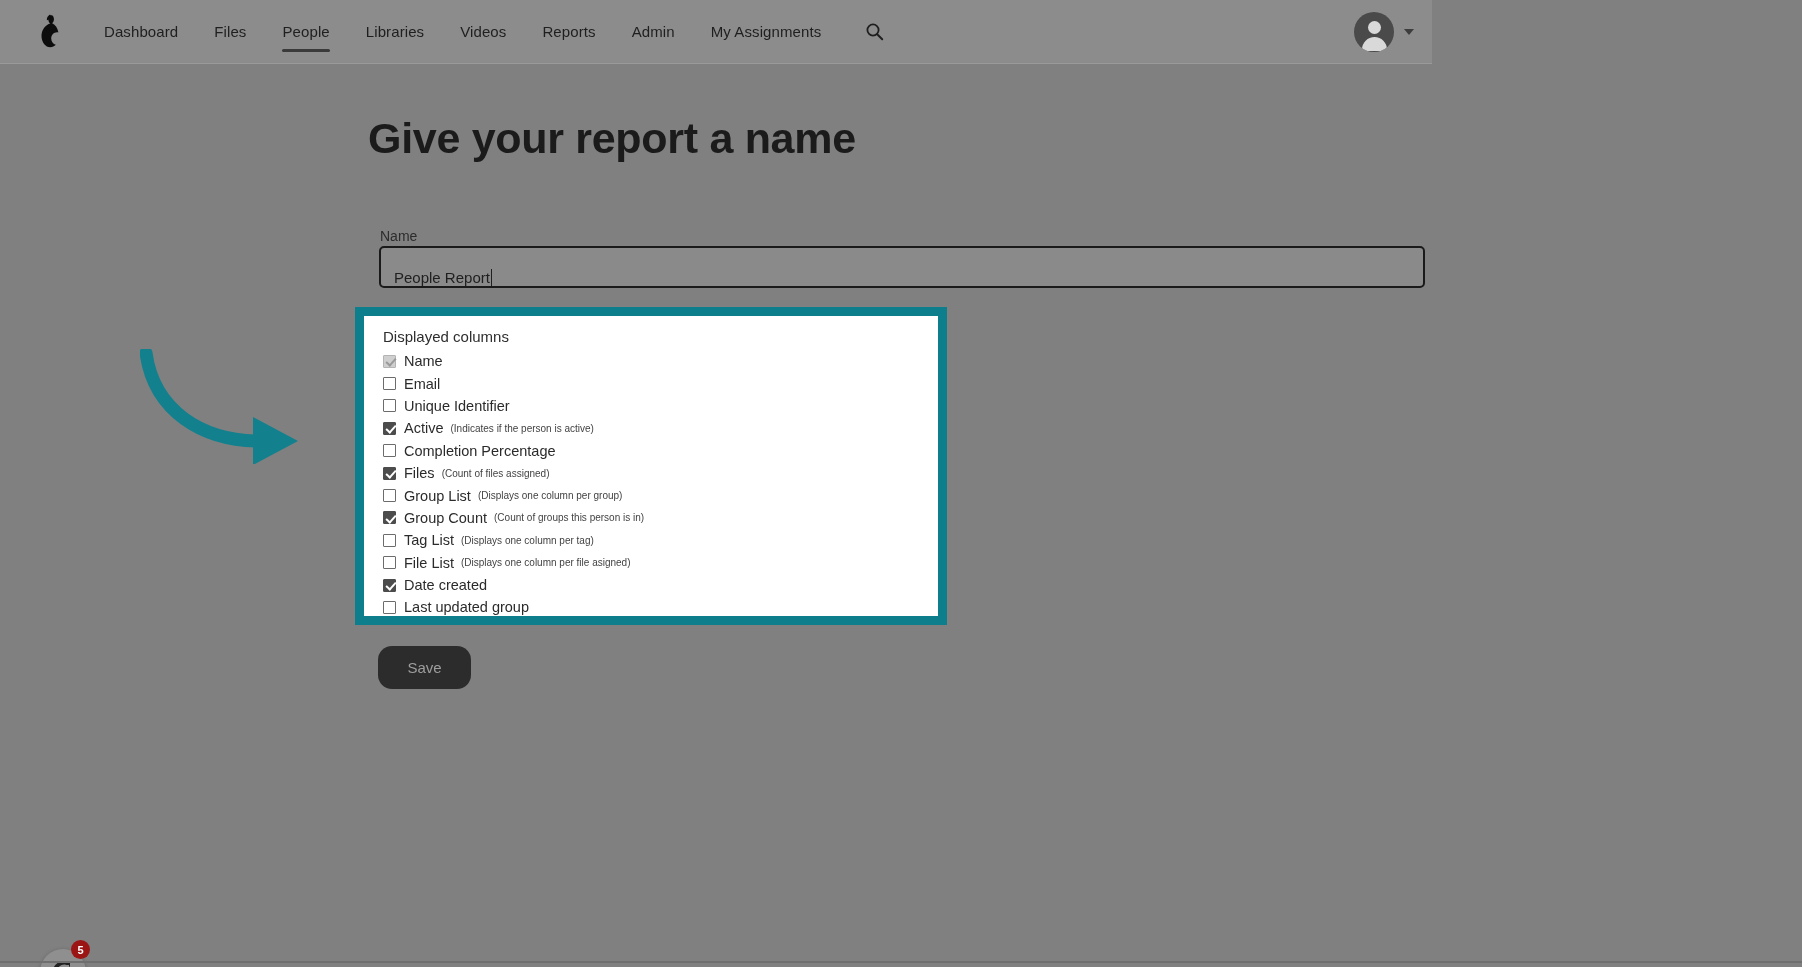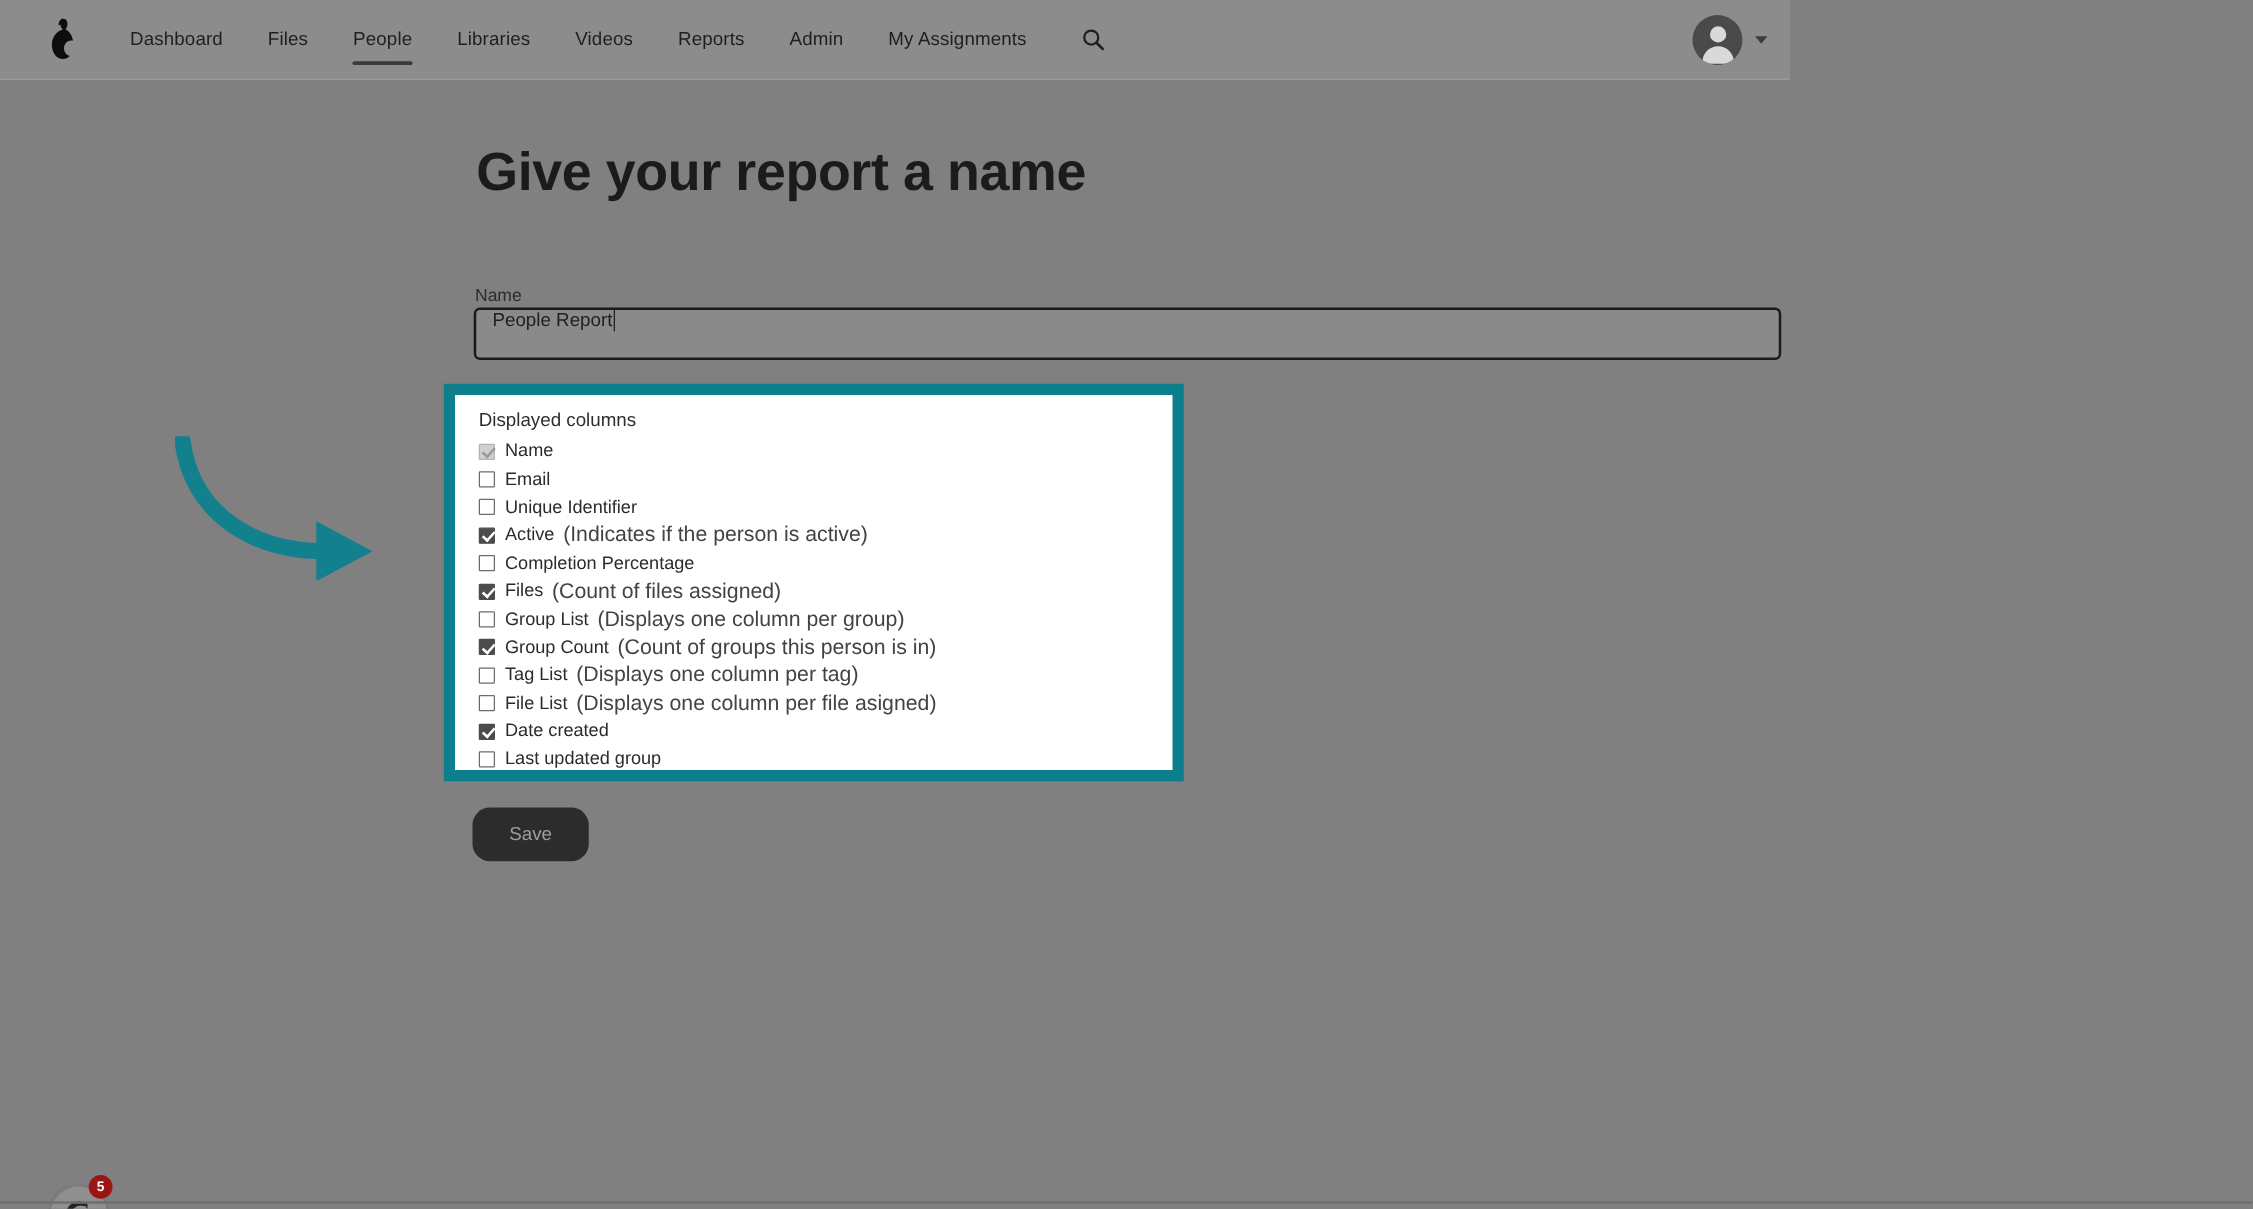--- a/index.html
+++ b/index.html
@@ -89,42 +89,42 @@
   }
 
   
   .page {
     position: absolute;
     top: 64px; left: 0;
     width: 1802px; height: 903px;
   }
   .heading {
     position: absolute;
-    left: 381px; top: 50px;
+    left: 368px; top: 50px;
     font-size: 43px;
     font-weight: bold;
     color: #1b1b1b;
     letter-spacing: -0.3px;
     white-space: nowrap;
   }
   .name-label {
     position: absolute;
     left: 380px; top: 164px;
     font-size: 14px;
     color: #2c2c2c;
   }
   .name-input {
     position: absolute;
     left: 379px; top: 182px;
     width: 1046px; height: 42px;
     background: #8a8a8a;
     border: 2px solid #1a1a1a;
     border-radius: 5px;
     display: flex;
-    align-items: flex-start;
+    align-items: flex-end;
     padding-left: 13px;
     font-size: 15px;
     color: #1f1f1f;
     cursor: text;
   }
   .caret-bar {
     display: inline-block;
     width: 1px; height: 17px;
     background: #1f1f1f;
     margin-left: 1px;
@@ -181,21 +181,21 @@
     background: #cfcfcf;
     border-color: #b4b4b4;
   }
   .cbox.disabled::after { border-color: #9a9a9a; }
   .col-label {
     font-size: 14.5px;
     color: #2b2b2b;
     white-space: nowrap;
   }
   .col-hint {
-    font-size: 17px;
+    font-size: 10px;
     color: #434343;
     margin-left: 7px;
     white-space: nowrap;
   }
 
   
   .arrow-anno {
     position: absolute;
     left: 140px; top: 285px;
     pointer-events: none;

